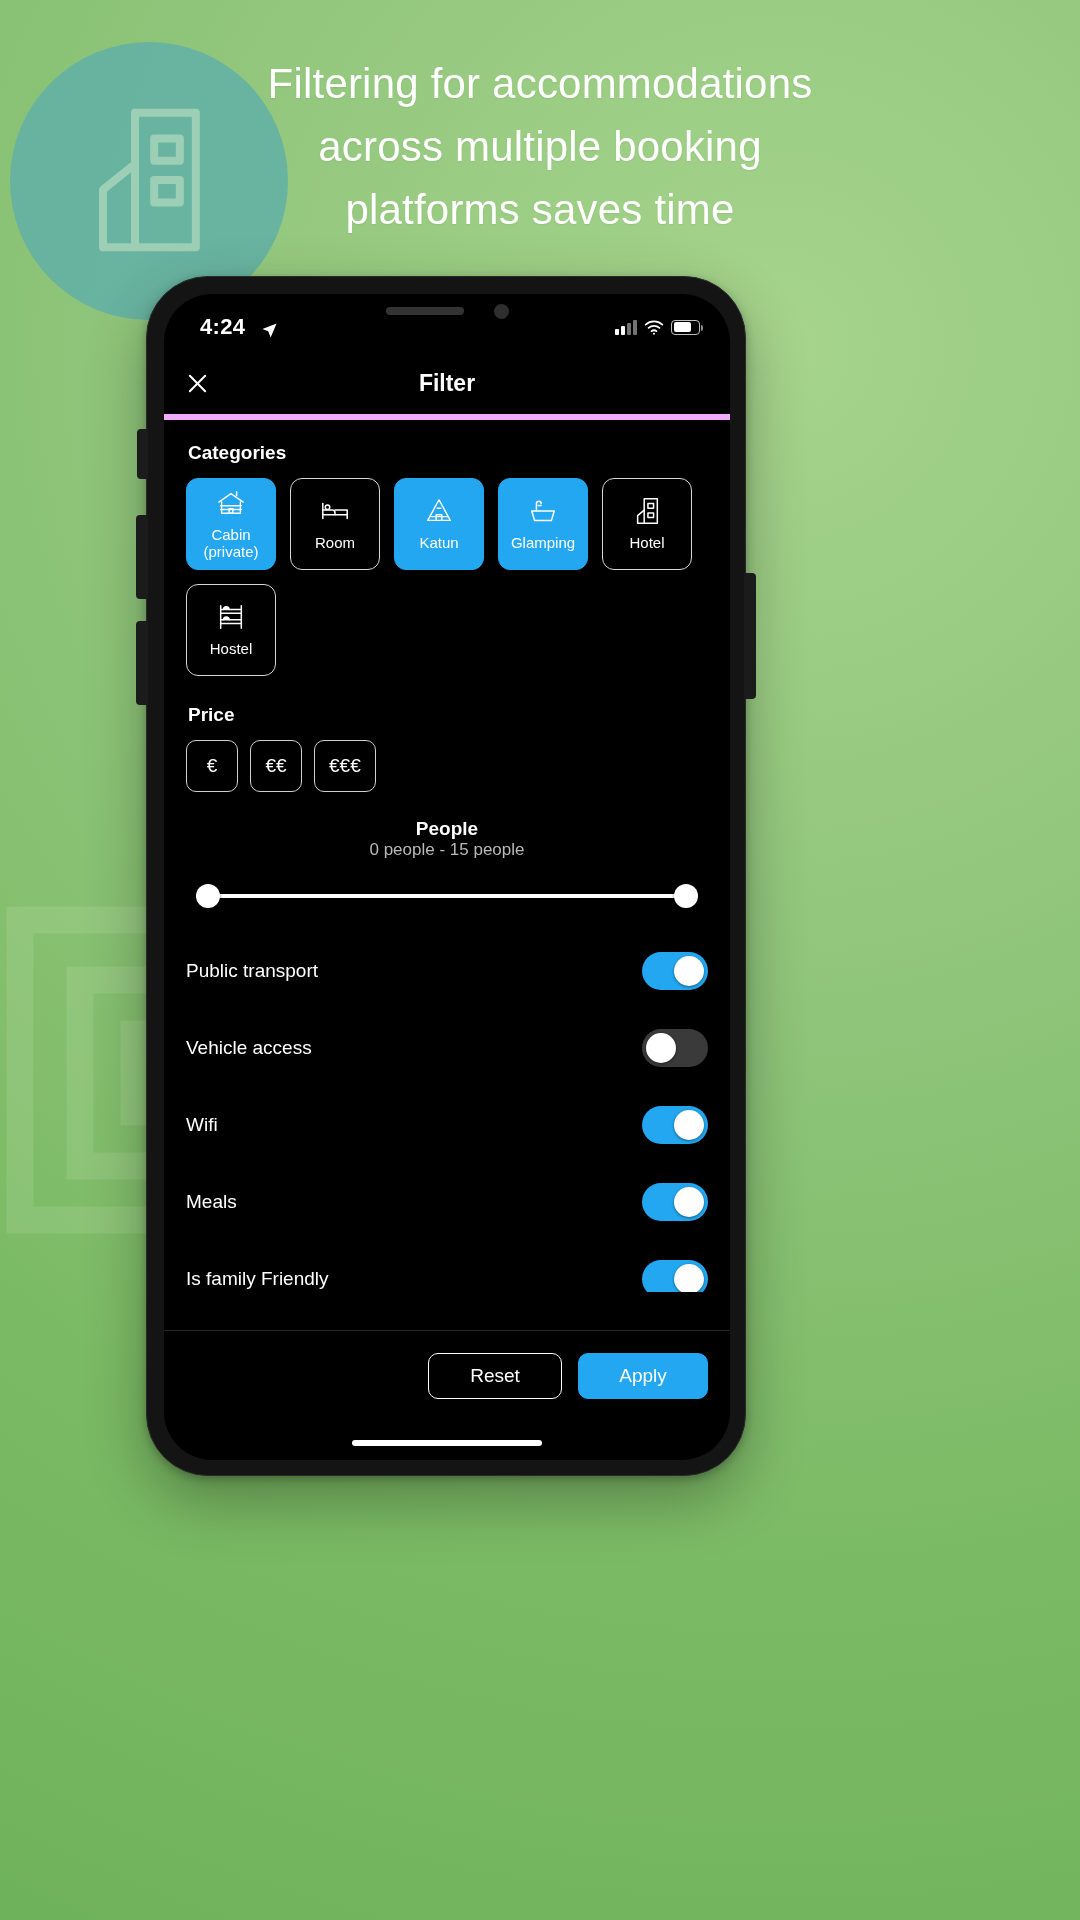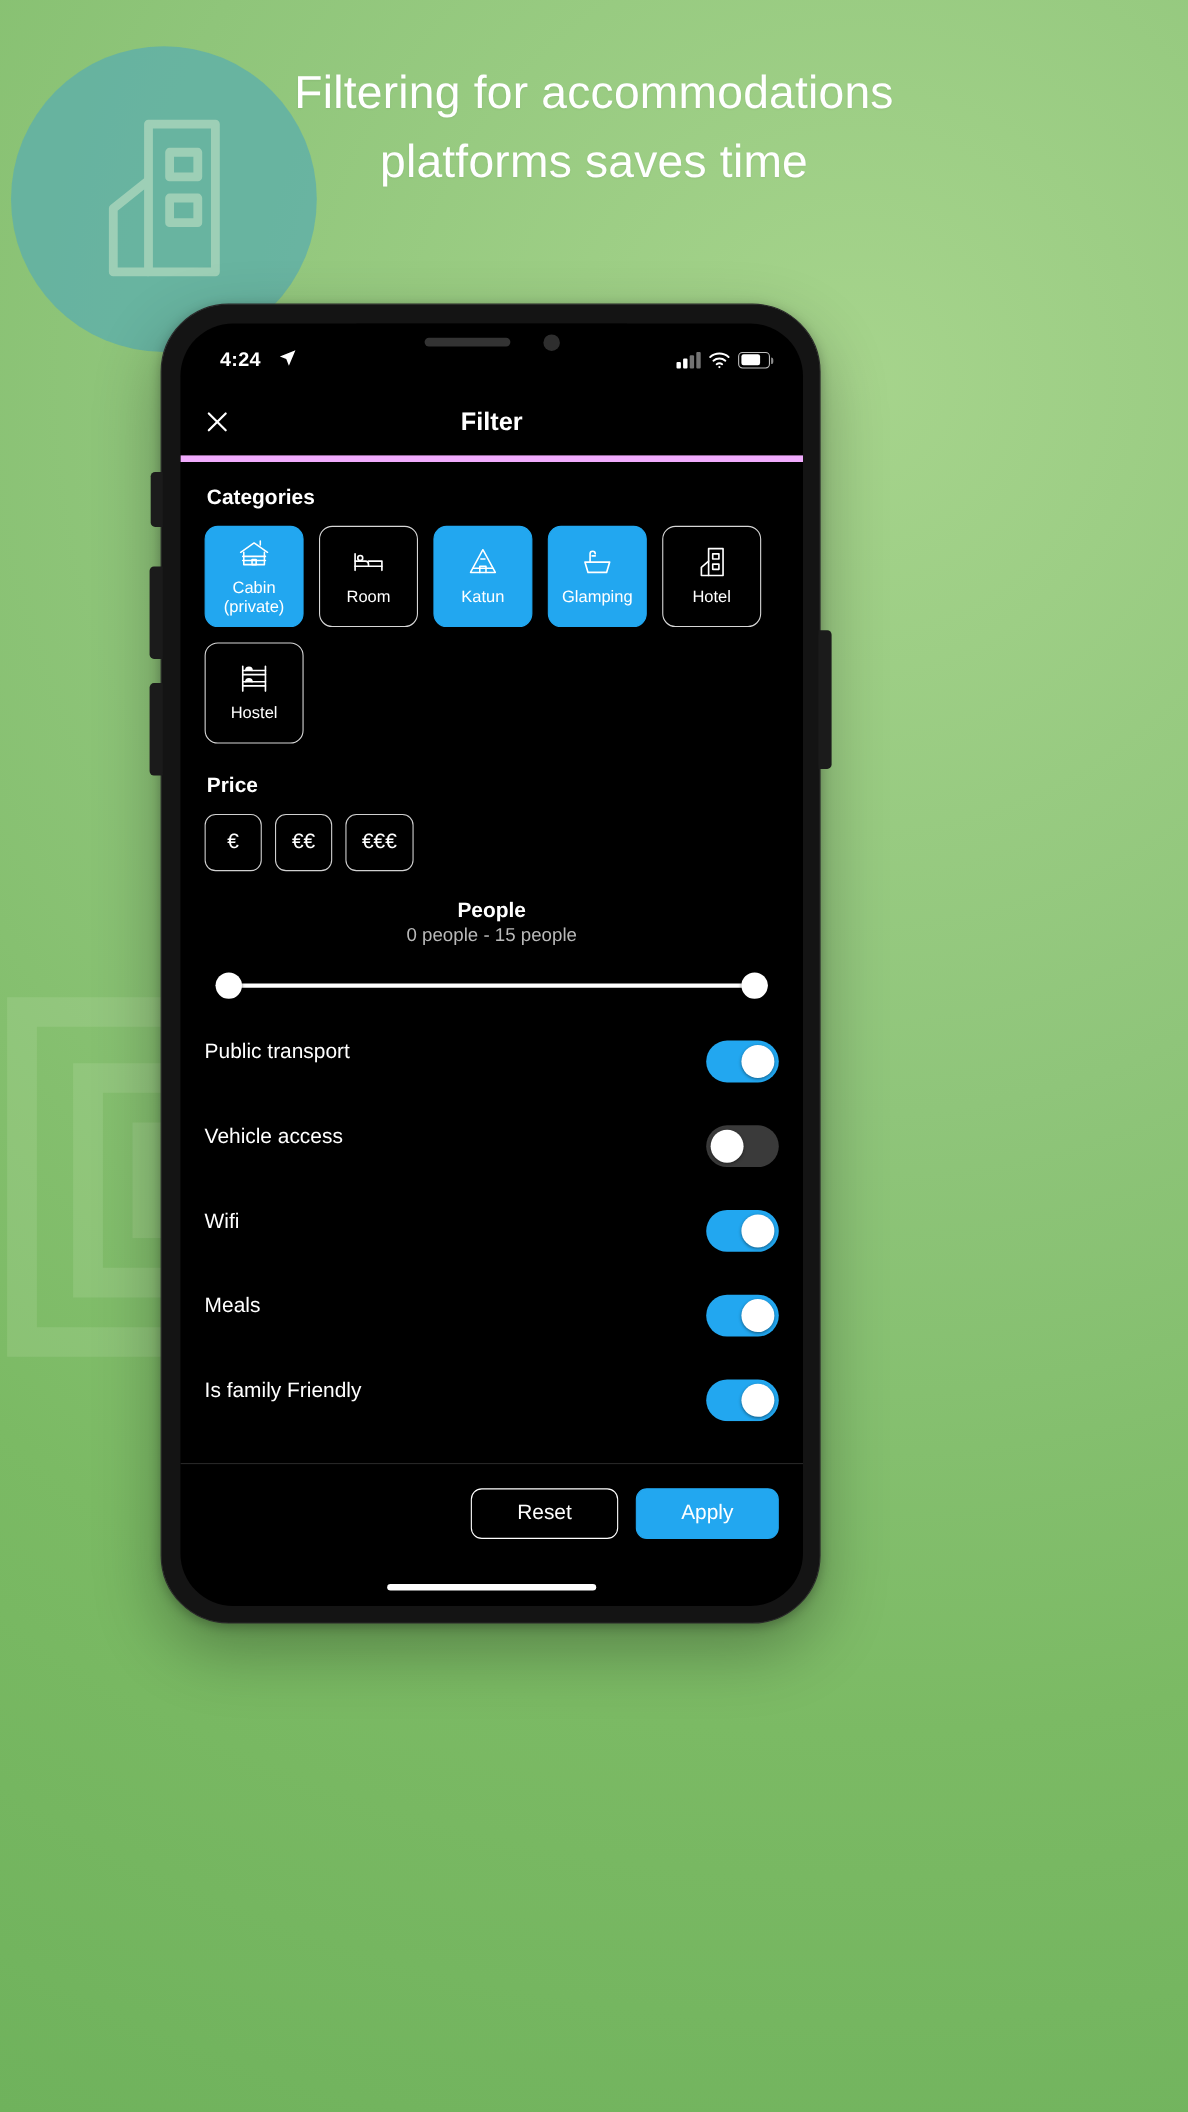--- a/index.html
+++ b/index.html
@@ -114,22 +114,22 @@
     position: relative;
     height: 58px;
     display: flex;
     align-items: center;
     justify-content: space-between;
     padding: 8px 30px 0 36px;
     color: #fff;
     z-index: 5;
   }
   .status-left {
-    display: flex; align-items: flex-start; gap: 16px;
-    font-size: 18px; font-weight: 600; letter-spacing: 0.3px;
+    display: flex; align-items: center; gap: 16px;
+    font-size: 22px; font-weight: 600; letter-spacing: 0.3px;
   }
   .loc-arrow { width: 17px; height: 17px; display: block; }
   .status-right { display: flex; align-items: center; gap: 7px; }
   .sig { display: flex; align-items: flex-end; gap: 2px; height: 15px; }
   .sig i { width: 4px; background: #fff; border-radius: 1px; display:block; }
   .sig i:nth-child(1) { height: 6px; }
   .sig i:nth-child(2) { height: 9px; }
   .sig i:nth-child(3) { height: 12px; opacity:.45; }
   .sig i:nth-child(4) { height: 15px; opacity:.45; }
   .wifi-ico { width: 20px; height: 15px; display:block; }
@@ -251,21 +251,21 @@
     border-radius: 50%;
     cursor: pointer;
     box-shadow: 0 1px 3px rgba(0,0,0,.5);
   }
   .thumb-min { left: 0; }
   .thumb-max { right: 0; }
 
   
   .toggle-list { margin-top: 28px; }
   .toggle-row {
-    display: flex; justify-content: space-between;
+    display: flex; align-items: center; justify-content: space-between;
     height: 49px;
     margin-bottom: 0;
   }
   .toggle-row .lbl { color:#fff; font-size: 19px; font-weight: 500; }
   .switch {
     width: 66px; height: 38px;
     border-radius: 19px;
     position: relative;
     cursor: pointer;
     transition: background .15s;
@@ -338,20 +338,21 @@
     <svg viewBox="0 0 120 140" fill="none" stroke="#cfe8bd" stroke-width="9">
       <path d="M20 20 h80 v100 h-80 z"></path>
       <path d="M40 40 h42 v62 h-42 z"></path>
       <path d="M58 58 h14 v26 h-14 z"></path>
     </svg>
   </div>
 </div>
 
 <div class="headline">
   <span class="line">Filtering for accommodations</span>
+  <span class="line">across multiple booking</span>
   <span class="line">platforms saves time</span>
 </div>
 
 <div class="phone">
   <div class="phone-btn btn-mute"></div>
   <div class="phone-btn btn-vup"></div>
   <div class="phone-btn btn-vdn"></div>
   <div class="phone-btn btn-power"></div>
 
   <div class="screen">

